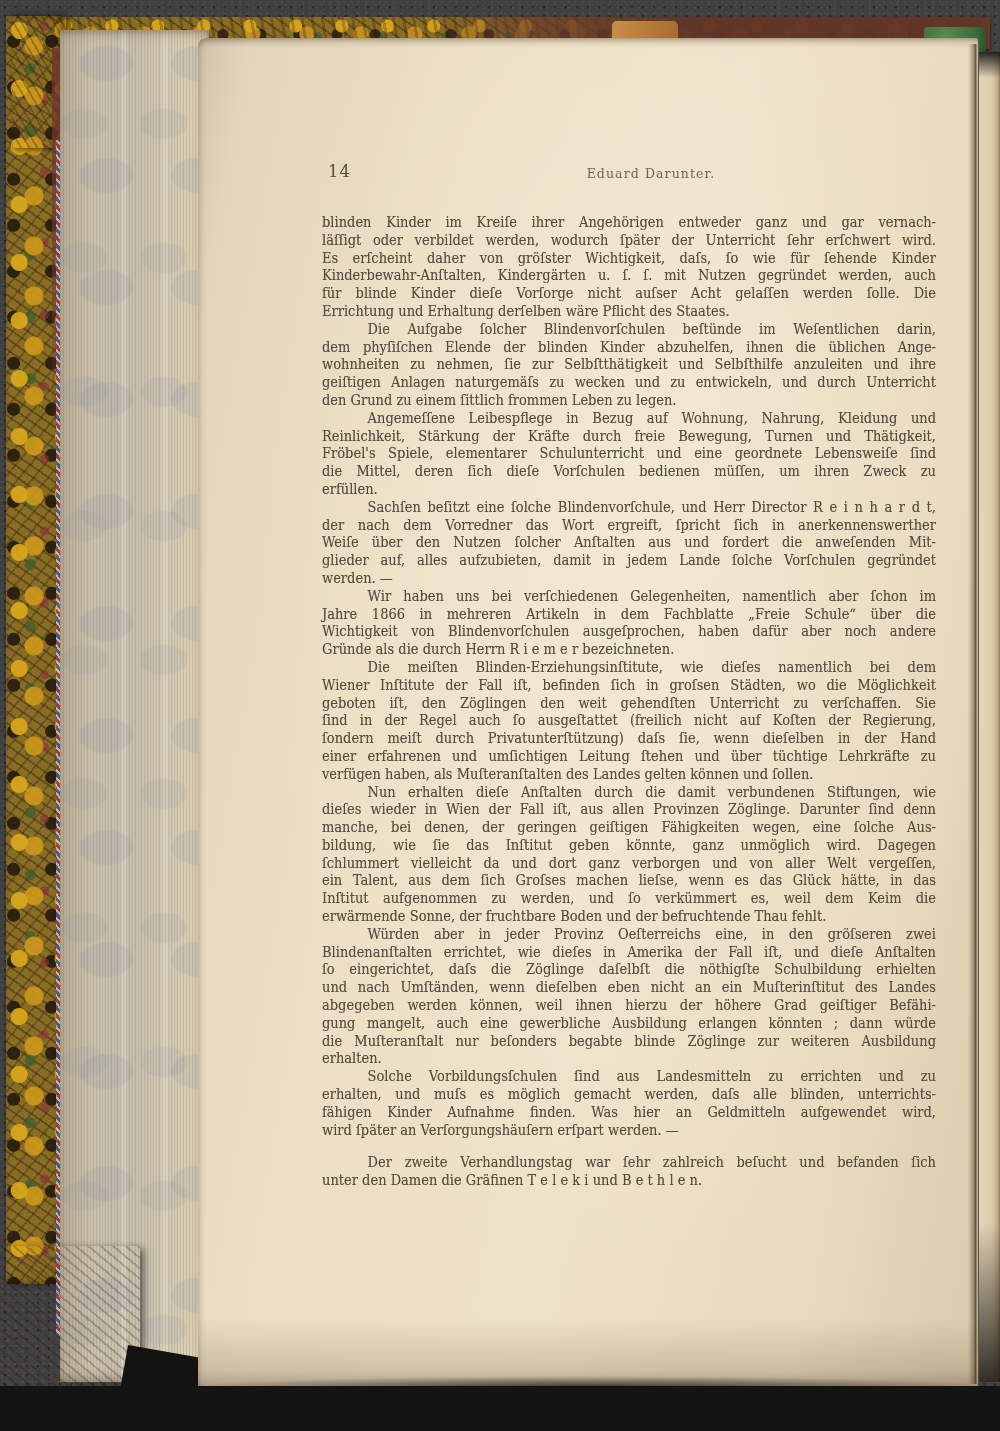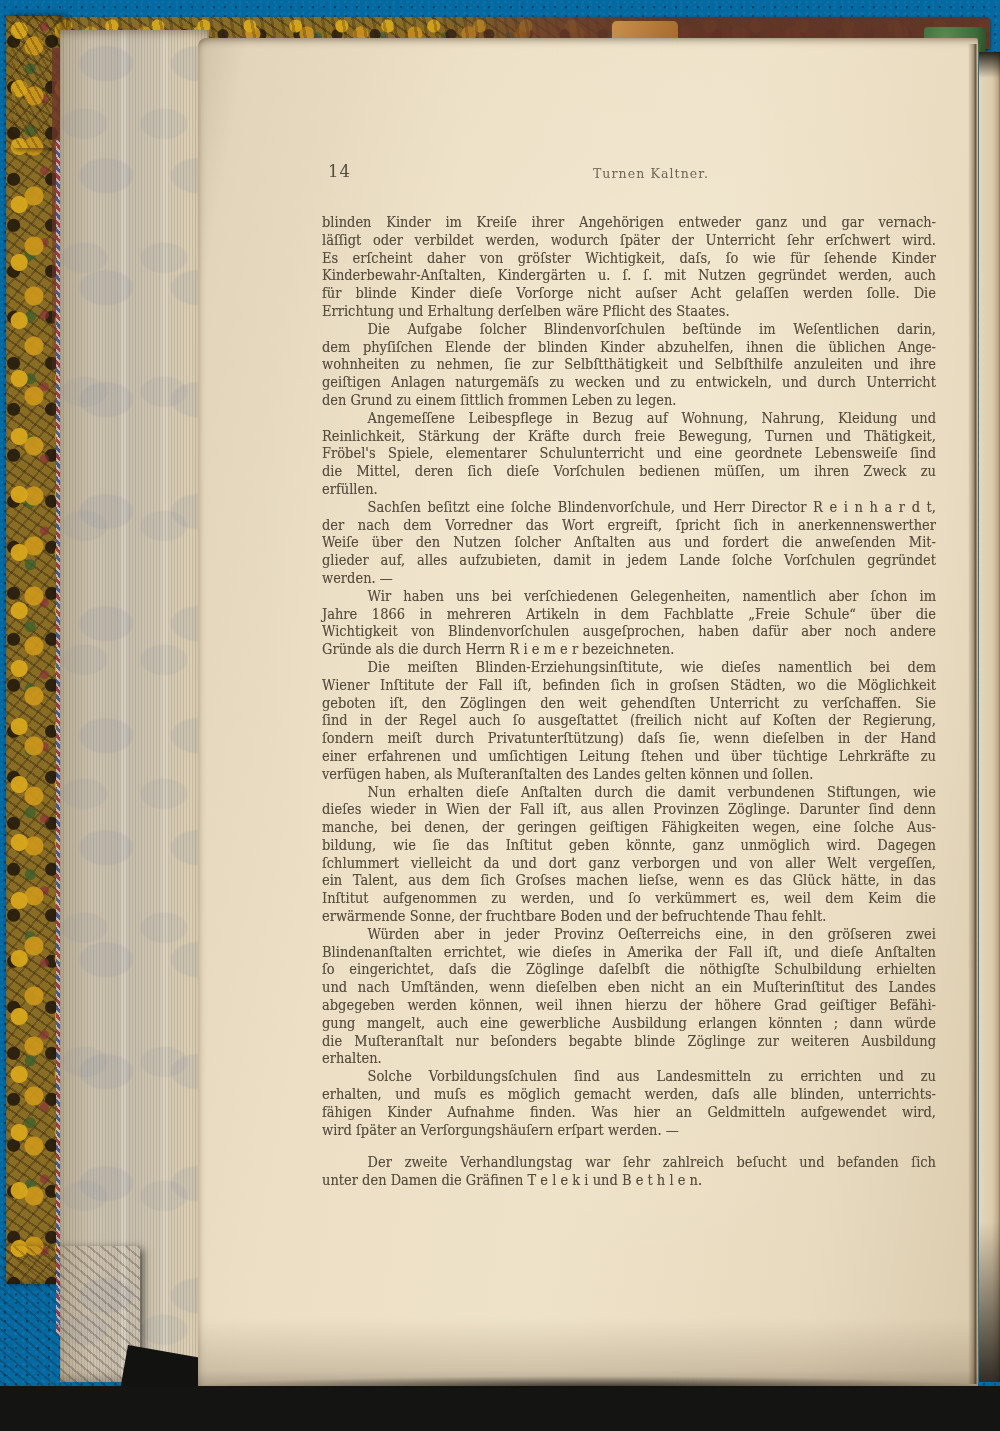--- a/index.html
+++ b/index.html
@@ -1,18 +1,18 @@
 <!DOCTYPE html>
 <html><head>
 <meta charset="utf-8">
 <style>
   html,body{margin:0;padding:0;background:#0e0e0e;}
   .scene{
     position:relative;width:1000px;height:1431px;overflow:hidden;
-    background:#0369a1;
+    background:#404040;
     font-family:"DejaVu Serif","Liberation Serif",serif;
   }
   
   .bg-noise{
     position:absolute;inset:0;
     background-image:
       radial-gradient(circle at 25% 35%, rgba(255,255,255,0.05) 0 1px, transparent 1.6px),
       radial-gradient(circle at 70% 60%, rgba(255,255,255,0.04) 0 1px, transparent 1.6px),
       radial-gradient(circle at 45% 80%, rgba(0,0,0,0.35) 0 1px, transparent 1.6px);
     background-size:7px 6px,9px 8px,11px 9px;
@@ -174,21 +174,21 @@
   <div class="leather-corner-tl"></div>
   <div class="spine-leather-strip"></div>
   <div class="foredge-stripe"></div>
   <div class="page-stack"></div>
   <div class="leather-corner-bl"></div>
   <div class="stack-bottom-shadow"></div>
 
   <div class="page">
     <div class="page-header">
       <span class="page-num">14</span>
-      <span class="running-header">Turnen Kaltner.</span>
+      <span class="running-header">Eduard Darunter.</span>
     </div>
     <div class="text-block">
         <div class="paragraph">
           <div class="text-line">blinden Kinder im Kreiſe ihrer Angehörigen entweder ganz und gar vernach-</div>
           <div class="text-line">läſſigt oder verbildet werden, wodurch ſpäter der Unterricht ſehr erſchwert wird.</div>
           <div class="text-line">Es erſcheint daher von gröſster Wichtigkeit, daſs, ſo wie für ſehende Kinder</div>
           <div class="text-line">Kinderbewahr-Anſtalten, Kindergärten u. ſ. ſ. mit Nutzen gegründet werden, auch</div>
           <div class="text-line">für blinde Kinder dieſe Vorſorge nicht auſser Acht gelaſſen werden ſolle.  Die</div>
           <div class="text-line last">Errichtung und Erhaltung derſelben wäre Pflicht des Staates.</div>
         </div>

